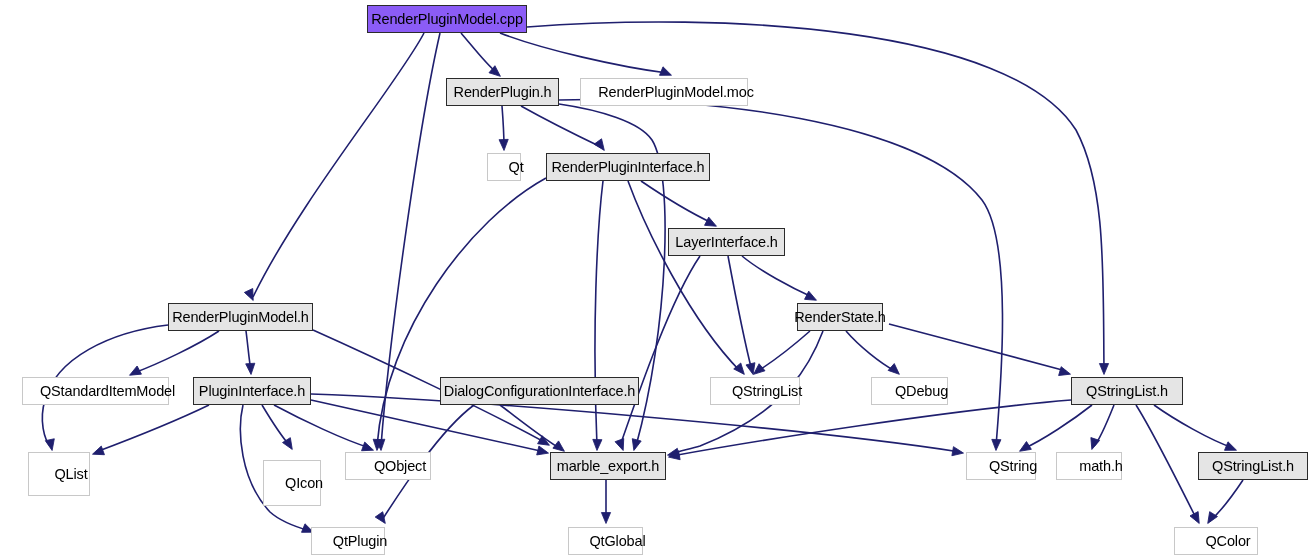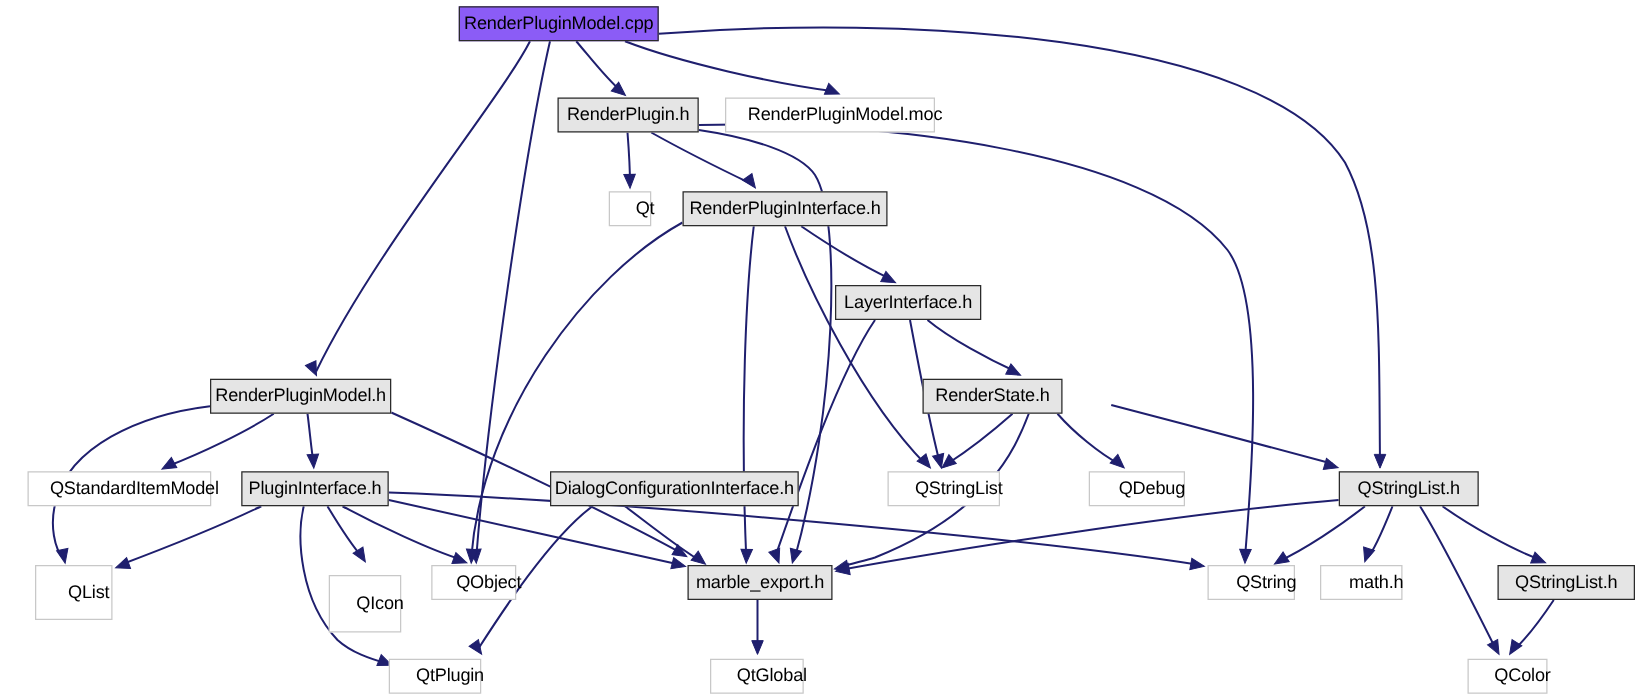--- a/index.html
+++ b/index.html
@@ -159,21 +159,21 @@
       </div>
       <div class="node-box kind-extern" style="left: 487px; top: 153px; width: 34px; height: 28px;">
         <span>Qt</span>
       </div>
       <div class="node-box kind-header" style="left: 546px; top: 153px; width: 164px; height: 28px;">
         <span>RenderPluginInterface.h</span>
       </div>
       <div class="node-box kind-header" style="left: 668px; top: 228px; width: 117px; height: 28px;">
         <span>LayerInterface.h</span>
       </div>
-      <div class="node-box kind-header" style="left: 738px; top: 303px; width: 112px; height: 28px;">
+      <div class="node-box kind-header" style="left: 797px; top: 303px; width: 86px; height: 28px;">
         <span>RenderState.h</span>
       </div>
       <div class="node-box kind-header" style="left: 168px; top: 303px; width: 145px; height: 28px;">
         <span>RenderPluginModel.h</span>
       </div>
       <div class="node-box kind-extern" style="left: 22px; top: 377px; width: 147px; height: 28px;">
         <span>QStandardItemModel</span>
       </div>
       <div class="node-box kind-header" style="left: 193px; top: 377px; width: 118px; height: 28px;">
         <span>PluginInterface.h</span>
@@ -189,38 +189,38 @@
       </div>
       <div class="node-box kind-header" style="left: 1071px; top: 377px; width: 112px; height: 28px;">
         <span>QStringList.h</span>
       </div>
       <div class="node-box kind-extern" style="left: 28px; top: 452px; width: 62px; height: 44px;">
         <span>QList</span>
       </div>
       <div class="node-box kind-extern" style="left: 263px; top: 460px; width: 58px; height: 46px;">
         <span>QIcon</span>
       </div>
-      <div class="node-box kind-extern" style="left: 345px; top: 452px; width: 68px; height: 28px;">
+      <div class="node-box kind-extern" style="left: 345px; top: 452px; width: 86px; height: 28px;">
         <span>QObject</span>
       </div>
       <div class="node-box kind-header" style="left: 550px; top: 452px; width: 116px; height: 28px;">
         <span>marble_export.h</span>
       </div>
       <div class="node-box kind-extern" style="left: 966px; top: 452px; width: 70px; height: 28px;">
         <span>QString</span>
       </div>
       <div class="node-box kind-extern" style="left: 1056px; top: 452px; width: 66px; height: 28px;">
         <span>math.h</span>
       </div>
       <div class="node-box kind-header" style="left: 1198px; top: 452px; width: 110px; height: 28px;">
         <span>QStringList.h</span>
       </div>
       <div class="node-box kind-extern" style="left: 311px; top: 527px; width: 74px; height: 28px;">
         <span>QtPlugin</span>
       </div>
       <div class="node-box kind-extern" style="left: 568px; top: 527px; width: 75px; height: 28px;">
         <span>QtGlobal</span>
       </div>
-      <div class="node-box kind-extern" style="left: 1174px; top: 527px; width: 64px; height: 28px;">
+      <div class="node-box kind-extern" style="left: 1174px; top: 527px; width: 84px; height: 28px;">
         <span>QColor</span>
       </div>
     </div>
 </div>
 
 </body></html>

